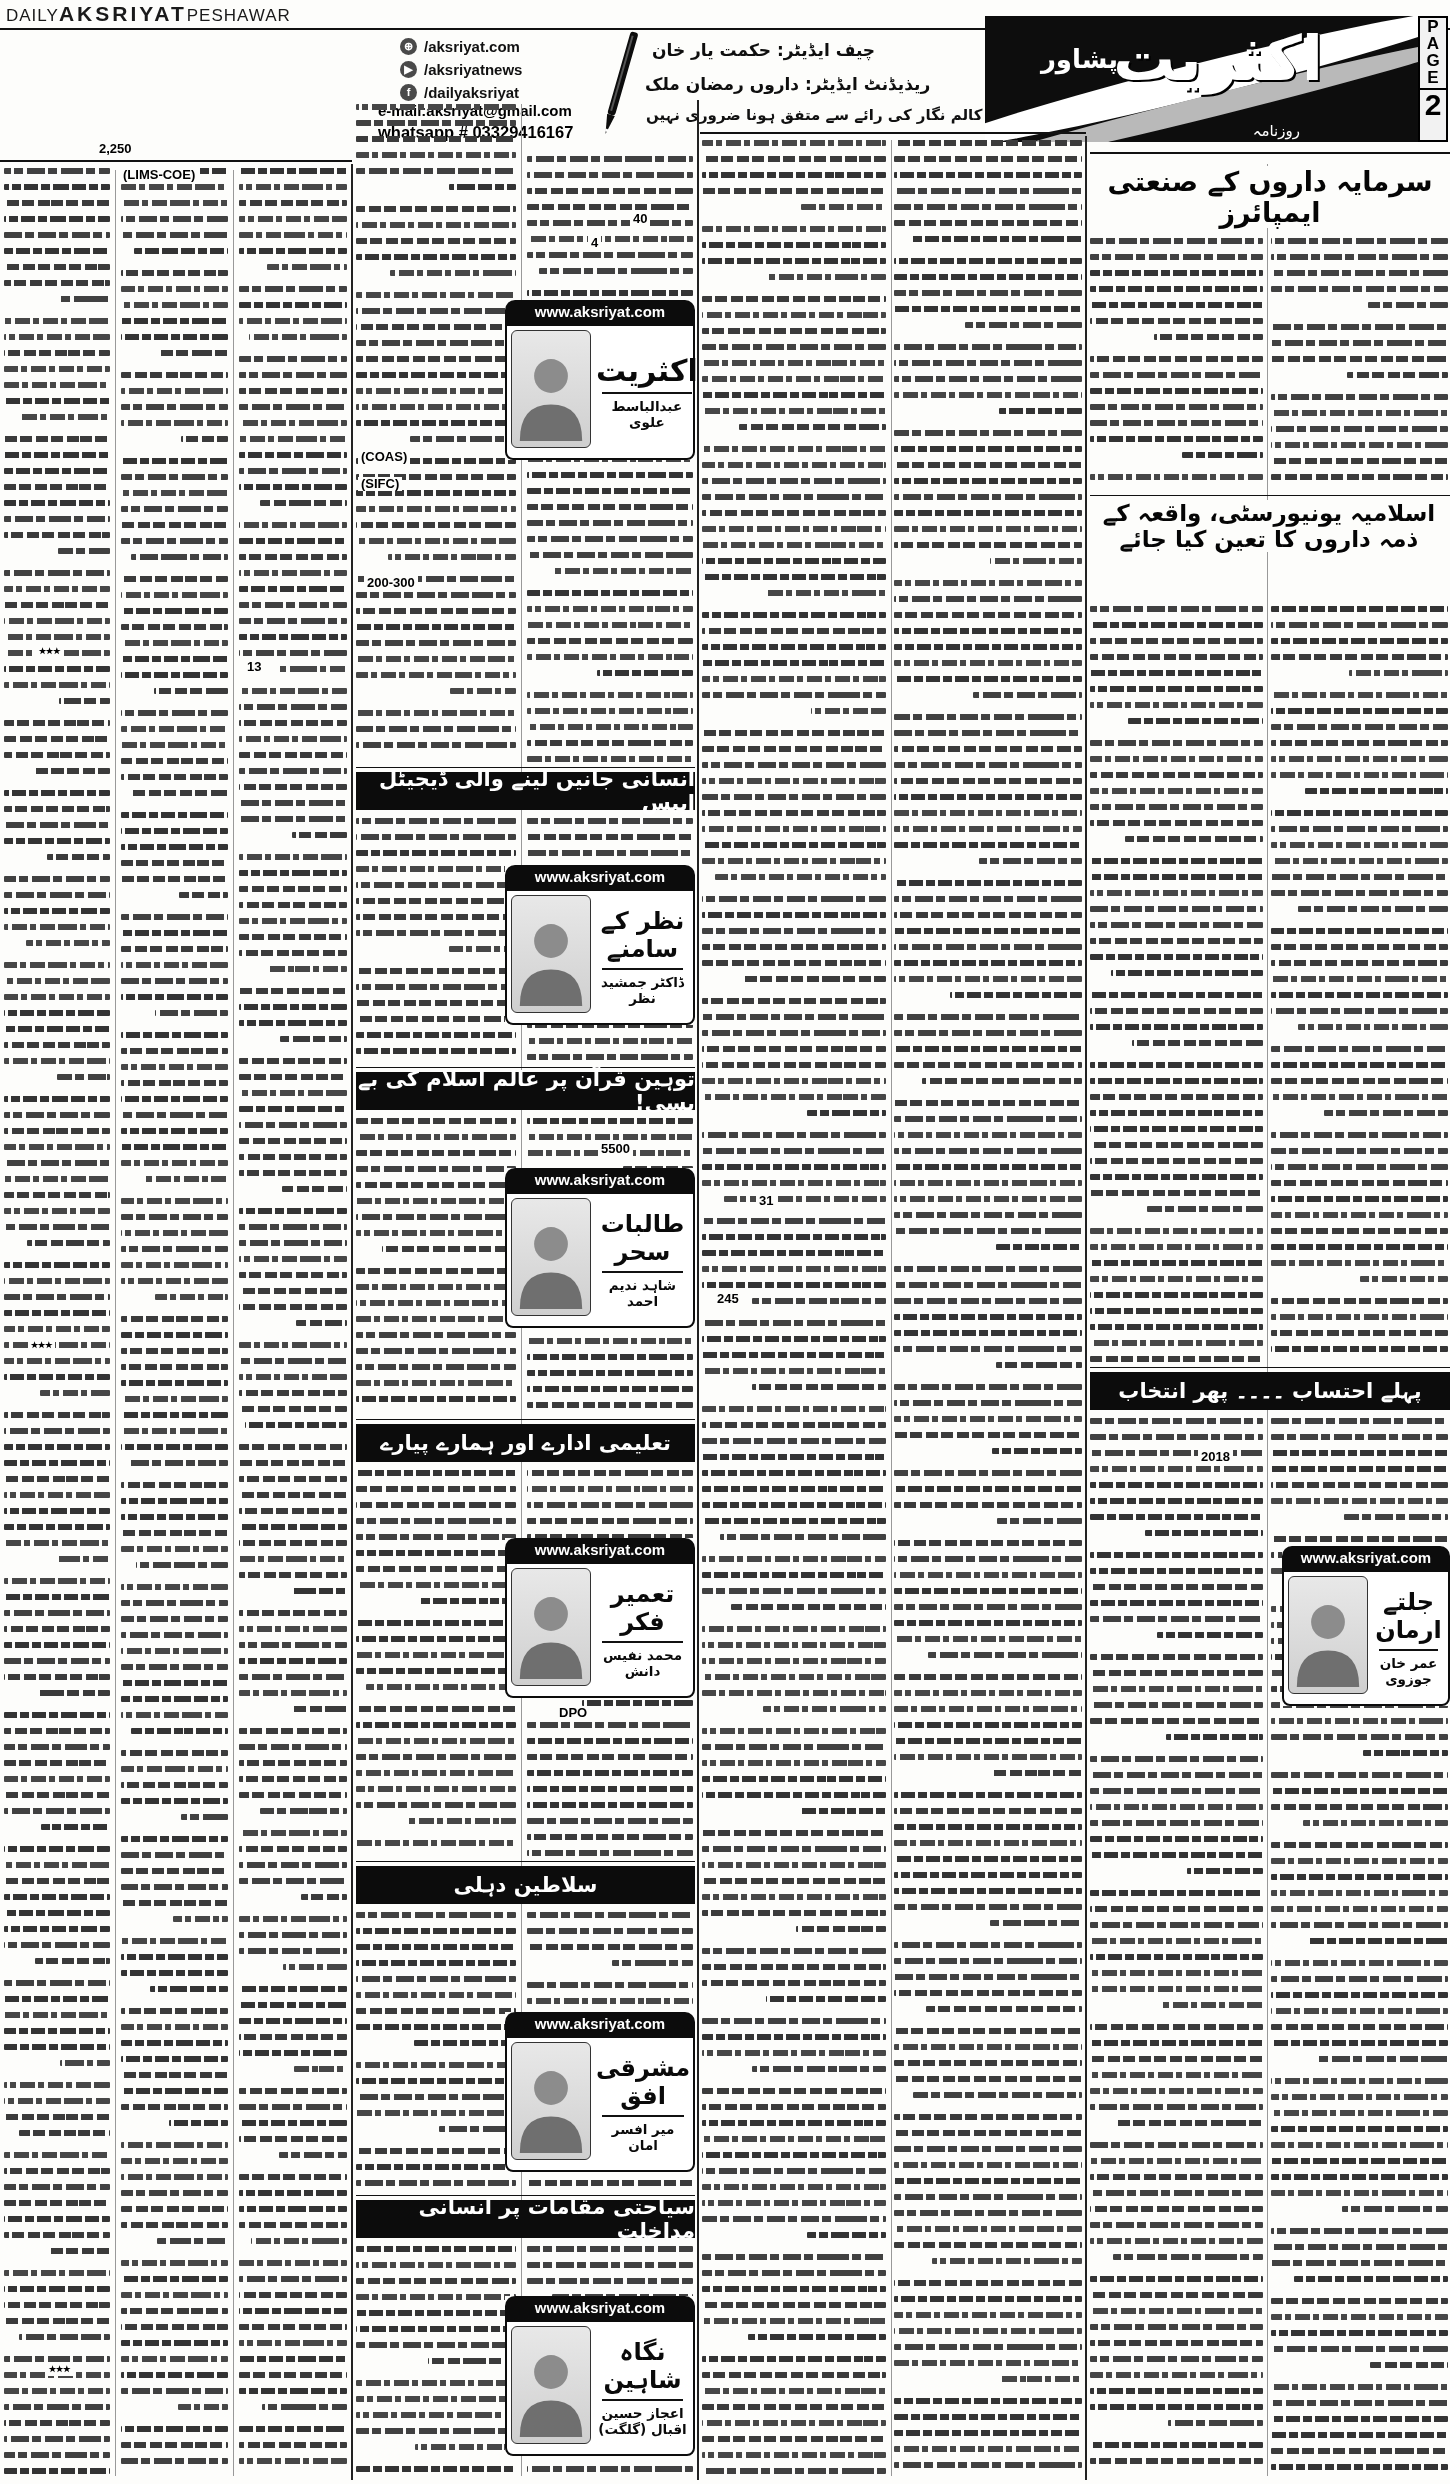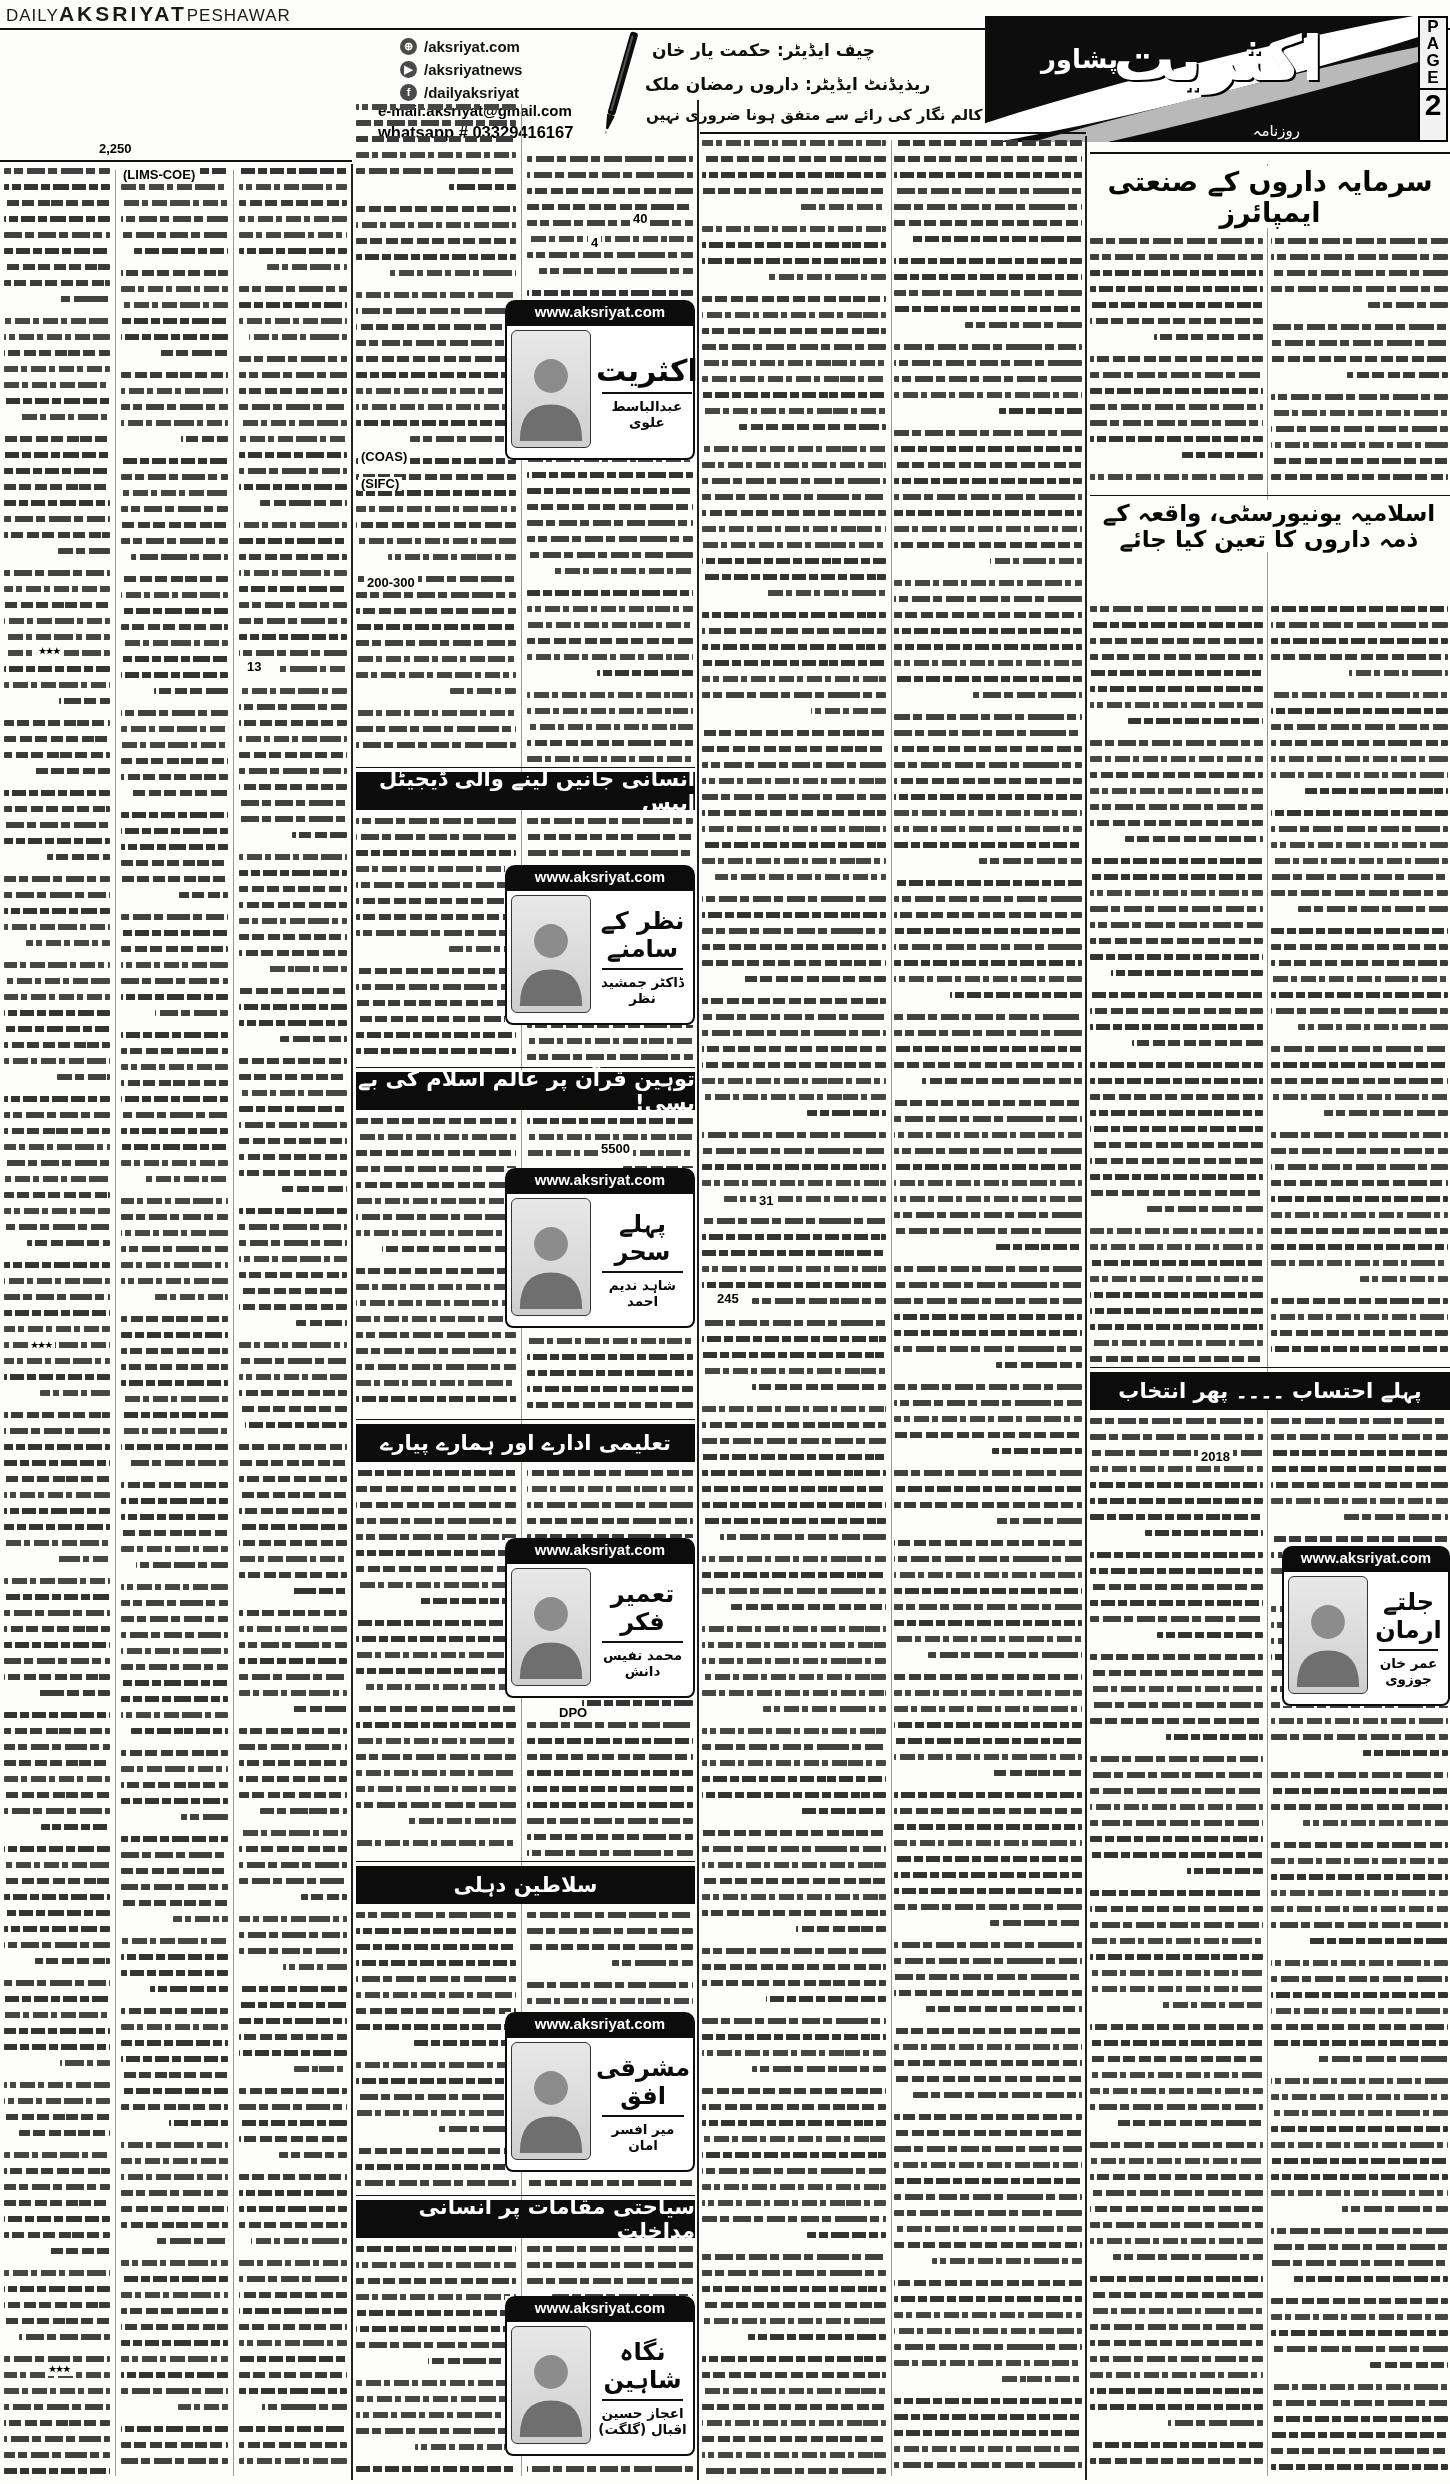--- a/index.html
+++ b/index.html
@@ -1447,21 +1447,21 @@
       </div>
   </div>
   <div class="abs abox" style="left:505px;top:1168px;width:190px;">
     <div class="cap">www.aksriyat.com</div>
     <div class="bd">
         <div class="photo"><svg width="78" height="116" viewBox="0 0 60 80">
             <circle cx="30" cy="30" r="13" fill="#8c8c8c"></circle>
             <path d="M6 80 Q6 52 30 52 Q54 52 54 80 Z" fill="#6f6f6f"></path>
           </svg></div>
       <div class="rt">
-          <div class="coltitle">پہلے سحر</div>
+          <div class="coltitle">طالبات سحر</div>
           <div class="arule"></div>
           <div class="aname">شاہد ندیم احمد</div>
         </div>
       </div>
   </div>
   <div class="abs abox" style="left:505px;top:1538px;width:190px;">
     <div class="cap">www.aksriyat.com</div>
     <div class="bd">
         <div class="photo"><svg width="78" height="116" viewBox="0 0 60 80">
             <circle cx="30" cy="30" r="13" fill="#8c8c8c"></circle>

